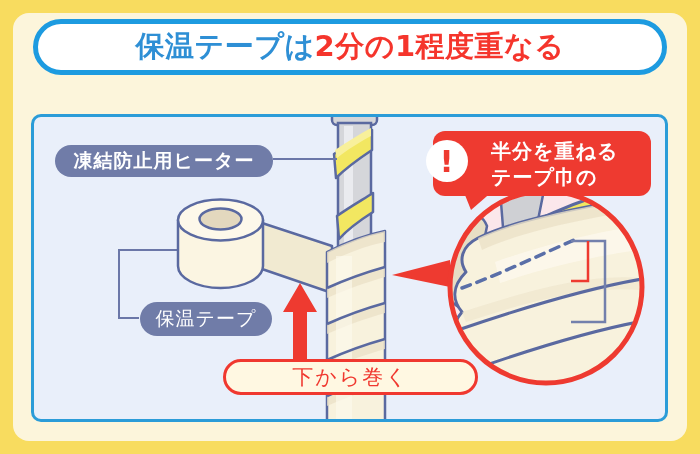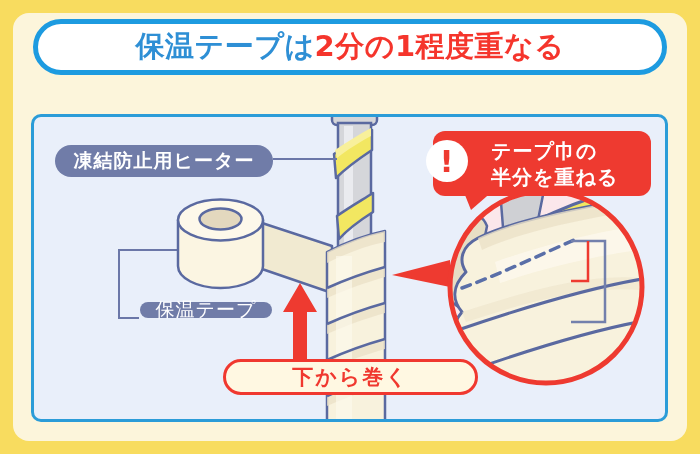--- a/index.html
+++ b/index.html
@@ -18,26 +18,26 @@
     position:absolute;left:31px;top:114px;width:637px;height:308px;box-sizing:border-box;
     background:#E9EFFA;border:3px solid #2B9CD8;border-radius:10px;
   }
   #art{position:absolute;left:0;top:0;pointer-events:none;}
   .label-pill{
     position:absolute;background:#707CA8;color:#FFFFFF;border-radius:17px;
     display:flex;align-items:center;justify-content:center;
     font-size:19px;font-weight:500;letter-spacing:1px;white-space:nowrap;
   }
   #heater-pill{left:55px;top:145px;width:218px;height:32px;font-weight:bold;}
-  #tape-pill{left:140px;top:302px;width:132px;height:16px;}
+  #tape-pill{left:140px;top:302px;width:132px;height:34px;}
   #direction-pill{
     position:absolute;left:223px;top:359px;width:255px;height:36px;box-sizing:border-box;
     background:#FFF8E2;border:3px solid #F0382F;border-radius:19px;
     display:flex;align-items:center;justify-content:center;
-    color:#F0382F;font-size:21px;font-weight:bold;letter-spacing:2px;white-space:nowrap;
+    color:#F0382F;font-size:21px;font-weight:normal;letter-spacing:2px;white-space:nowrap;
   }
   #callout{
     position:absolute;left:433px;top:131px;width:218px;height:65px;box-sizing:border-box;
     background:#EE3A30;border-radius:12px;color:#FFFFFF;font-weight:bold;
     font-size:20px;line-height:26px;padding:7px 0 0 58px;letter-spacing:1px;white-space:nowrap;
   }
   #callout-icon{
     position:absolute;left:-7px;top:9px;width:42px;height:42px;border-radius:50%;
     background:#FFFFFF;color:#EE3A30;display:flex;align-items:center;justify-content:center;
     font-size:31px;font-weight:900;
@@ -148,16 +148,16 @@
     <span>保温テープ</span>
   </div>
   <div id="direction-pill">
     <span>下から巻く</span>
   </div>
 
   <div id="callout">
     <div id="callout-icon">
       <span>!</span>
     </div>
+    <div>半分を重ねる</div>
     <div>テープ巾の</div>
-    <div>半分を重ねる</div>
   </div>
 </div>
 
 </body></html>

